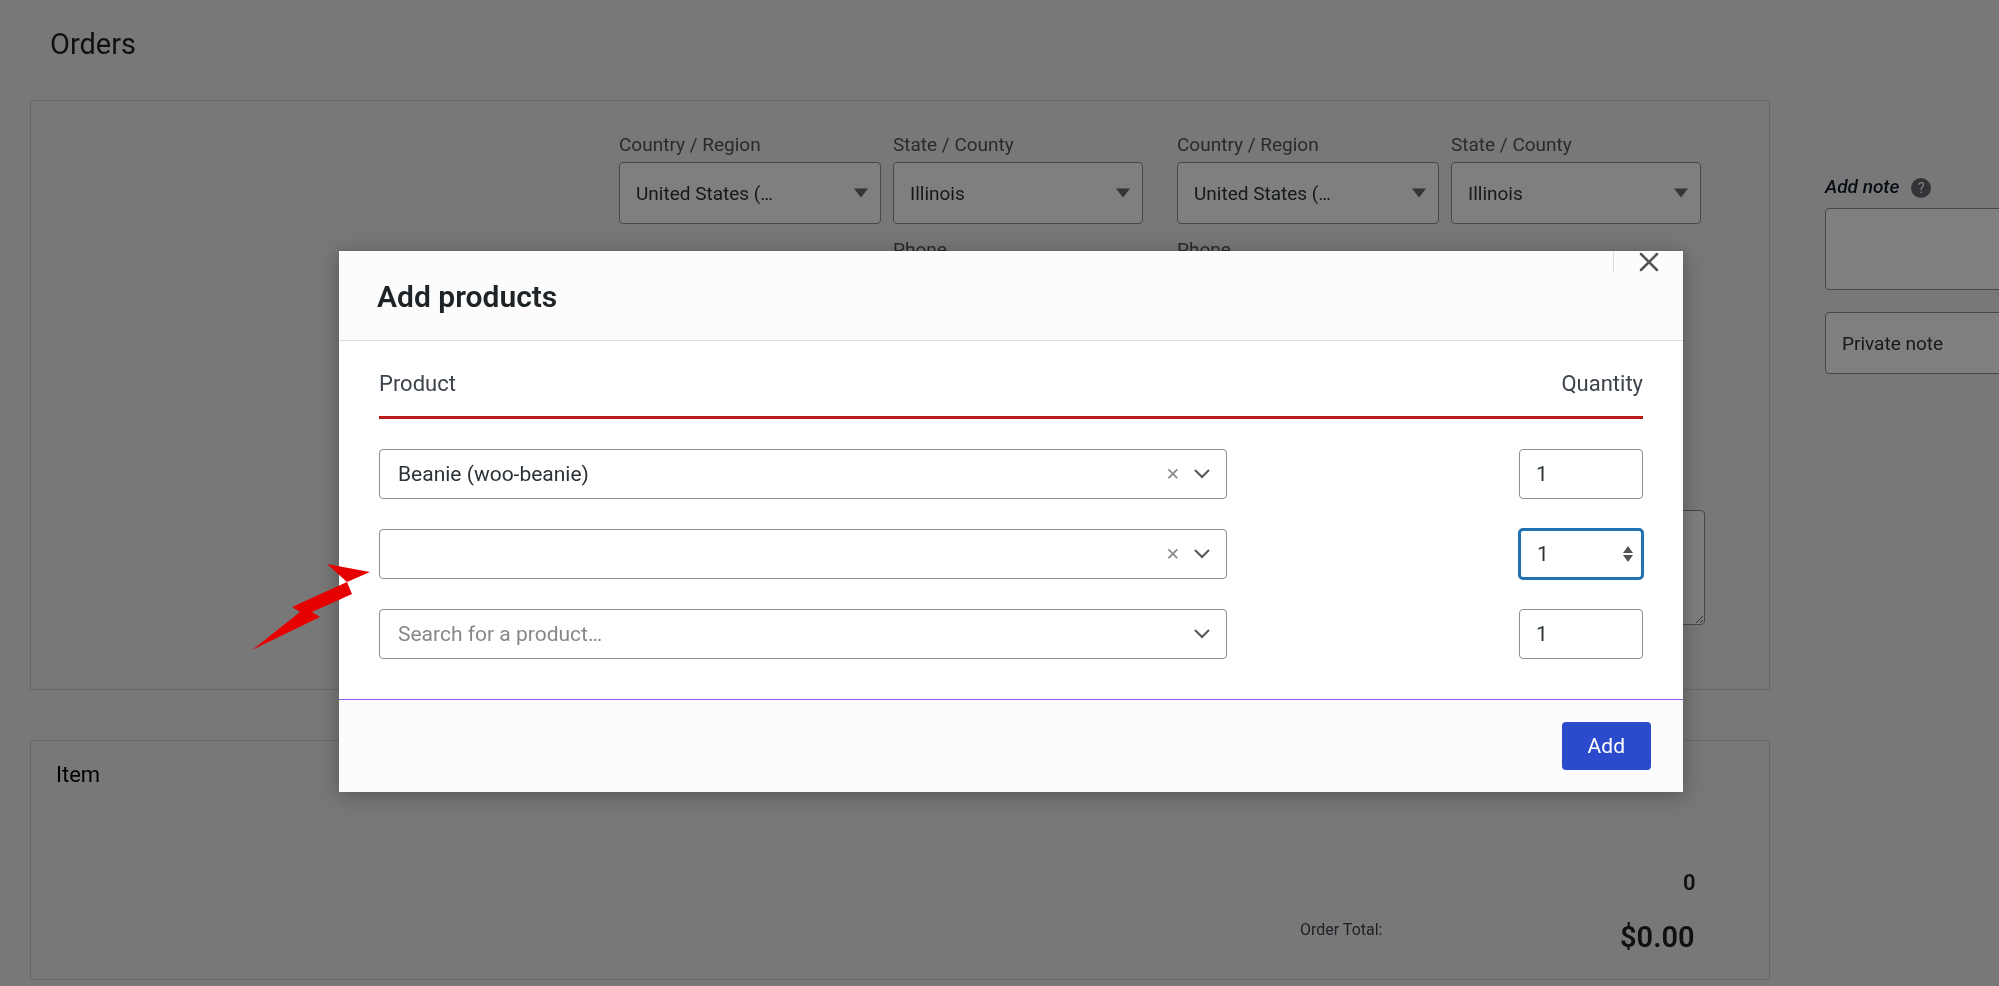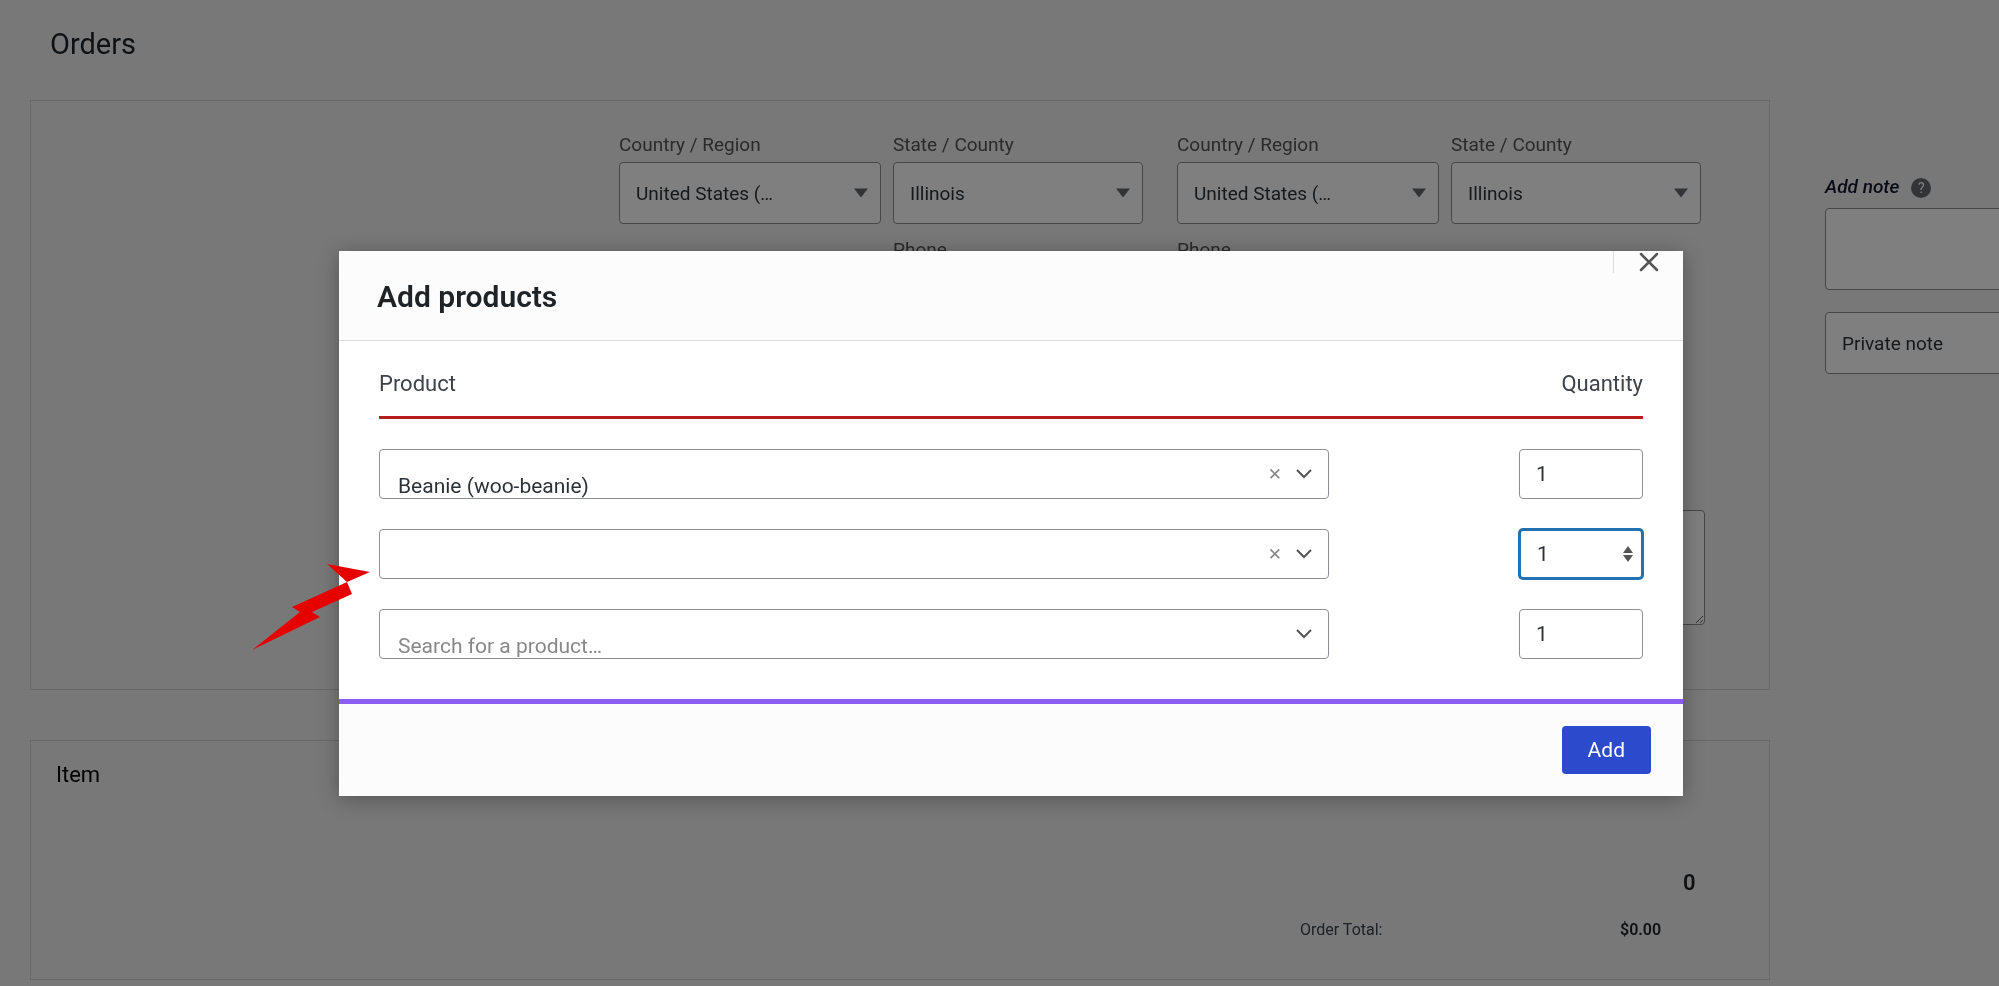--- a/index.html
+++ b/index.html
@@ -6,43 +6,43 @@
     body { background: #f0f0f1; width: 1999px; height: 986px; position: relative; overflow: hidden; }
     .page-title { position: absolute; top: 27px; left: 50px; font-size: 29px; font-weight: 400; color: #1d2327; }
     .label-text { font-size: 19px; color: #555; margin-bottom: 6px; display: block; }
     .select-wrap { position: relative; height: 62px; border: 1px solid #8c8f94; border-radius: 4px; background: #fff; display: flex; align-items: center; padding: 0 40px 0 16px; font-size: 19px; color: #2c3338; }
     .select-wrap .chevron { position: absolute; right: 12px; top: 50%; transform: translateY(-50%); width: 0; height: 0; border-left: 7px solid transparent; border-right: 7px solid transparent; border-top: 9px solid #646970; }
     .add-note-label { font-size: 19px; color: #0f172a; font-weight: 500; font-style: italic; }
     .help-icon { display: inline-flex; width: 20px; height: 20px; border-radius: 50%; background: #646970; color: #fff; font-size: 14px; align-items: center; justify-content: center; margin-left: 8px; }
     .note-textarea { width: 100%; height: 82px; border: 1px solid #8c8f94; border-radius: 4px; margin-top: 10px; background: #fff; padding: 8px; font-size: 16px; resize: none; }
     .bg-main-panel { position: absolute; top: 100px; left: 30px; width: 1740px; height: 590px; background: transparent; border: 1px solid #ccd0d4; }
     .bg-order-total-row { position: absolute; top: 920px; left: 1300px; font-size: 16px; color: #3c434a; }
-    .bg-order-total-val { position: absolute; top: 920px; left: 1620px; font-size: 16px; font-weight: 600; color: #1d2327; }
+    .bg-order-total-val { position: absolute; top: 920px; left: 1620px; font-size: 29px; font-weight: 600; color: #1d2327; }
     .bg-zero { position: absolute; top: 870px; left: 1683px; font-size: 22px; font-weight: 600; color: #1d2327; }
     .bg-item-label { position: absolute; top: 762px; left: 56px; font-size: 22px; color: #000000; }
     .bg-lower-panel { position: absolute; top: 740px; left: 30px; width: 1740px; height: 240px; border: 1px solid #ccd0d4; }
     .overlay { position: absolute; inset: 0; background: rgba(0,0,0,0.5); }
     .modal { position: absolute; top: 251px; left: 339px; width: 1344px; background: #fff; box-shadow: 0 3px 20px rgba(0,0,0,0.3); }
     .modal-header { display: flex; align-items: center; justify-content: space-between; padding: 28px 32px 26px 38px; border-bottom: 1px solid #ddd; background: #fcfcfc; }
     .modal-title { font-size: 30px; font-weight: 600; color: #1d2327; }
     .modal-close { width: 70px; height: 100%; display: flex; align-items: center; justify-content: center; cursor: pointer; border-left: 1px solid #ddd; align-self: stretch; margin: -28px -32px -26px 0; }
     .modal-body { padding: 30px 40px 40px 40px; }
     .columns-header { display: flex; justify-content: space-between; font-size: 22px; color: #3c434a; padding-bottom: 20px; border-bottom: 3px solid #b91c1c; }
     .product-row { display: flex; align-items: center; justify-content: space-between; margin-top: 30px; }
-    .product-select { position: relative; width: 950px; height: 50px; border: 1px solid #8c8f94; border-radius: 4px; background: #fff; display: flex; align-items: flex-end; padding: 0 70px 0 18px; font-size: 21px; color: #2c3338; }
+    .product-select { position: relative; width: 848px; height: 50px; border: 1px solid #8c8f94; border-radius: 4px; background: #fff; display: flex; align-items: center; padding: 0 70px 0 18px; font-size: 21px; color: #2c3338; }
     .product-select.placeholder { color: #888; }
     .product-select .clear-x { position: absolute; right: 46px; top: 50%; transform: translateY(-50%); color: #888; font-size: 17px; cursor: pointer; }
     .product-select .dd-chevron { position: absolute; right: 16px; top: 50%; transform: translateY(-50%); }
     .qty-input { width: 124px; height: 50px; border: 1px solid #8c8f94; border-radius: 4px; font-size: 21px; padding: 0 30px 0 16px; color: #2c3338; }
     .qty-input.focused { border: 2px solid #2271b1; box-shadow: 0 0 0 1px #2271b1; outline: none; }
     .spinner { position: absolute; right: 6px; top: 6px; bottom: 6px; width: 18px; display: flex; flex-direction: column; justify-content: center; gap: 2px; }
     .spinner .up { width:0; height:0; border-left:5px solid transparent; border-right:5px solid transparent; border-bottom:7px solid #555; margin: 0 auto; }
     .spinner .down { width:0; height:0; border-left:5px solid transparent; border-right:5px solid transparent; border-top:7px solid #555; margin: 0 auto; }
     .qty-wrap { position: relative; }
-    .modal-footer { border-top: 5px solid #8b5cf6; padding: 22px 32px; display: flex; justify-content: flex-end; background: #fcfcfc; }
+    .modal-footer { border-top: 1px solid #8b5cf6; padding: 22px 32px; display: flex; justify-content: flex-end; background: #fcfcfc; }
     .add-btn { background: #2c4acc; color: #fff; border: none; border-radius: 4px; font-size: 21px; padding: 12px 26px; cursor: pointer; }
     .red-arrow { position: absolute; top: 554px; left: 232px; pointer-events: none; }
     svg { display: block; }
     .bg-note-textarea-hidden { position: absolute; top: 510px; left: 1570px; width: 135px; height: 115px; border:1px solid #8c8f94; border-radius:4px; background:#fff; resize: both; }
   </style>
 </head>
 <body>
 
 <div class="page-title">Orders</div>
 

